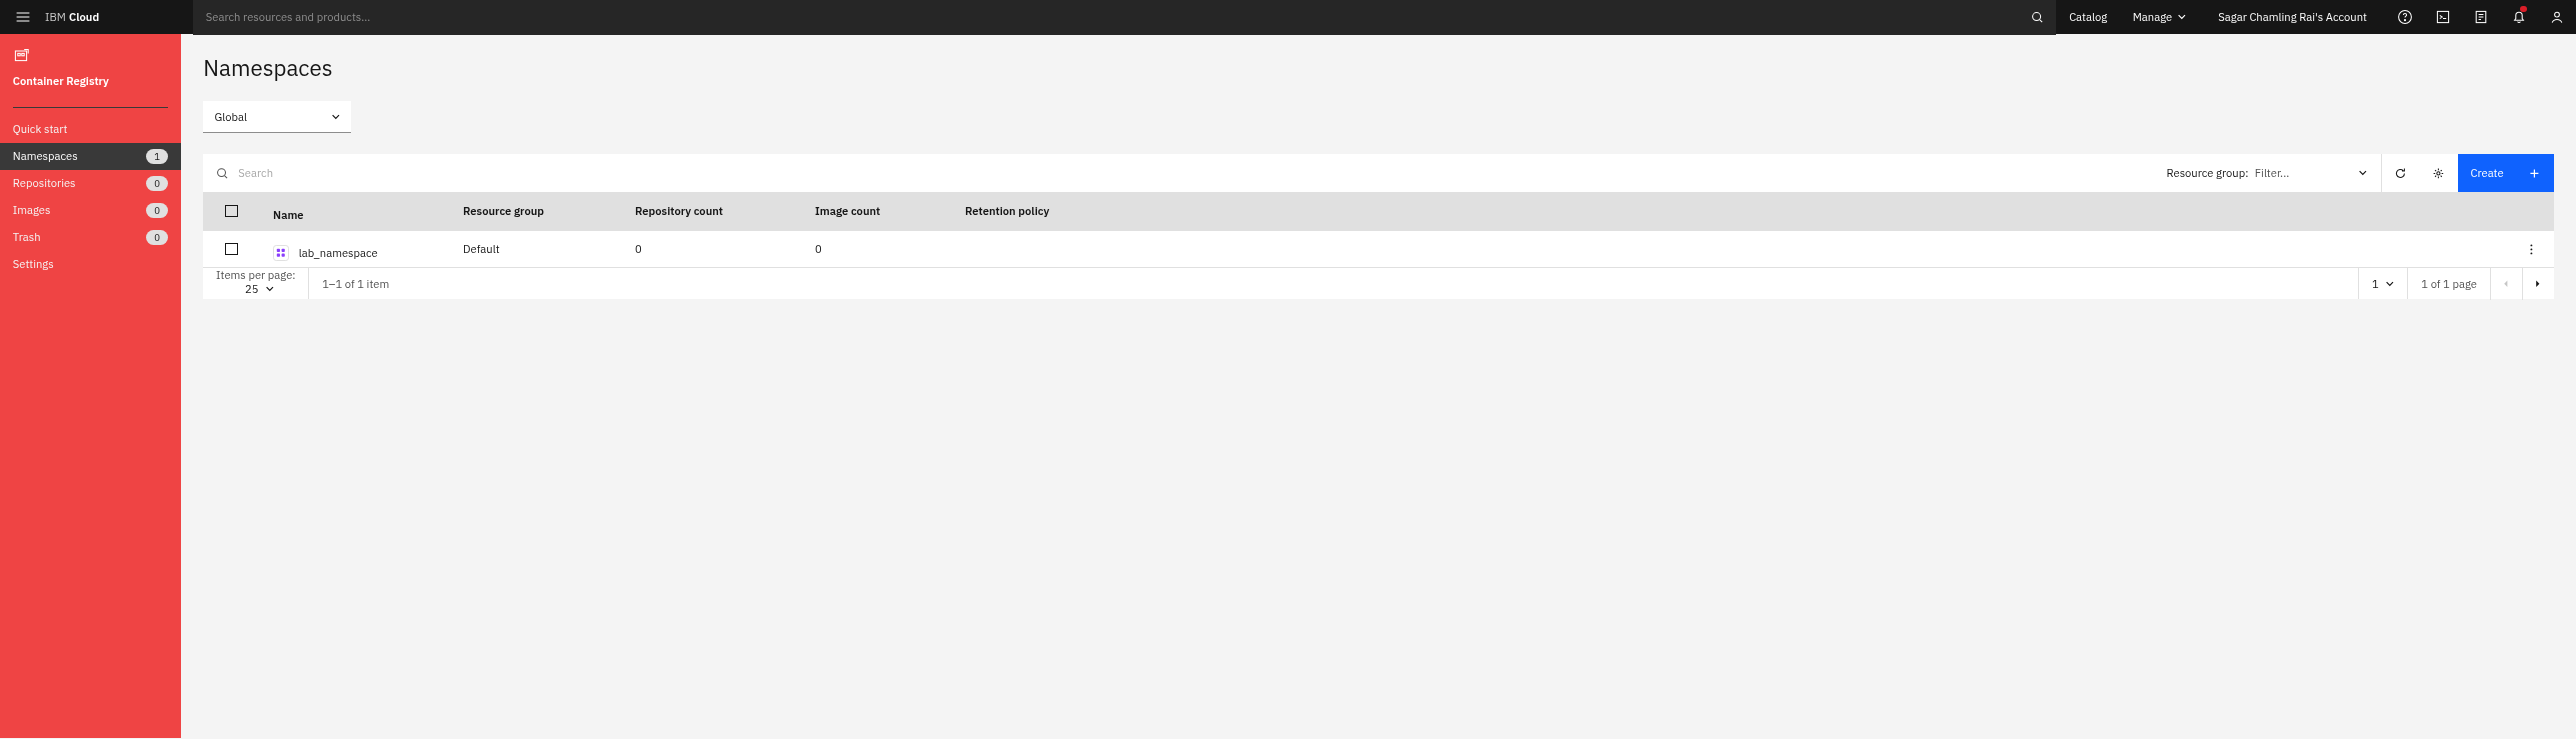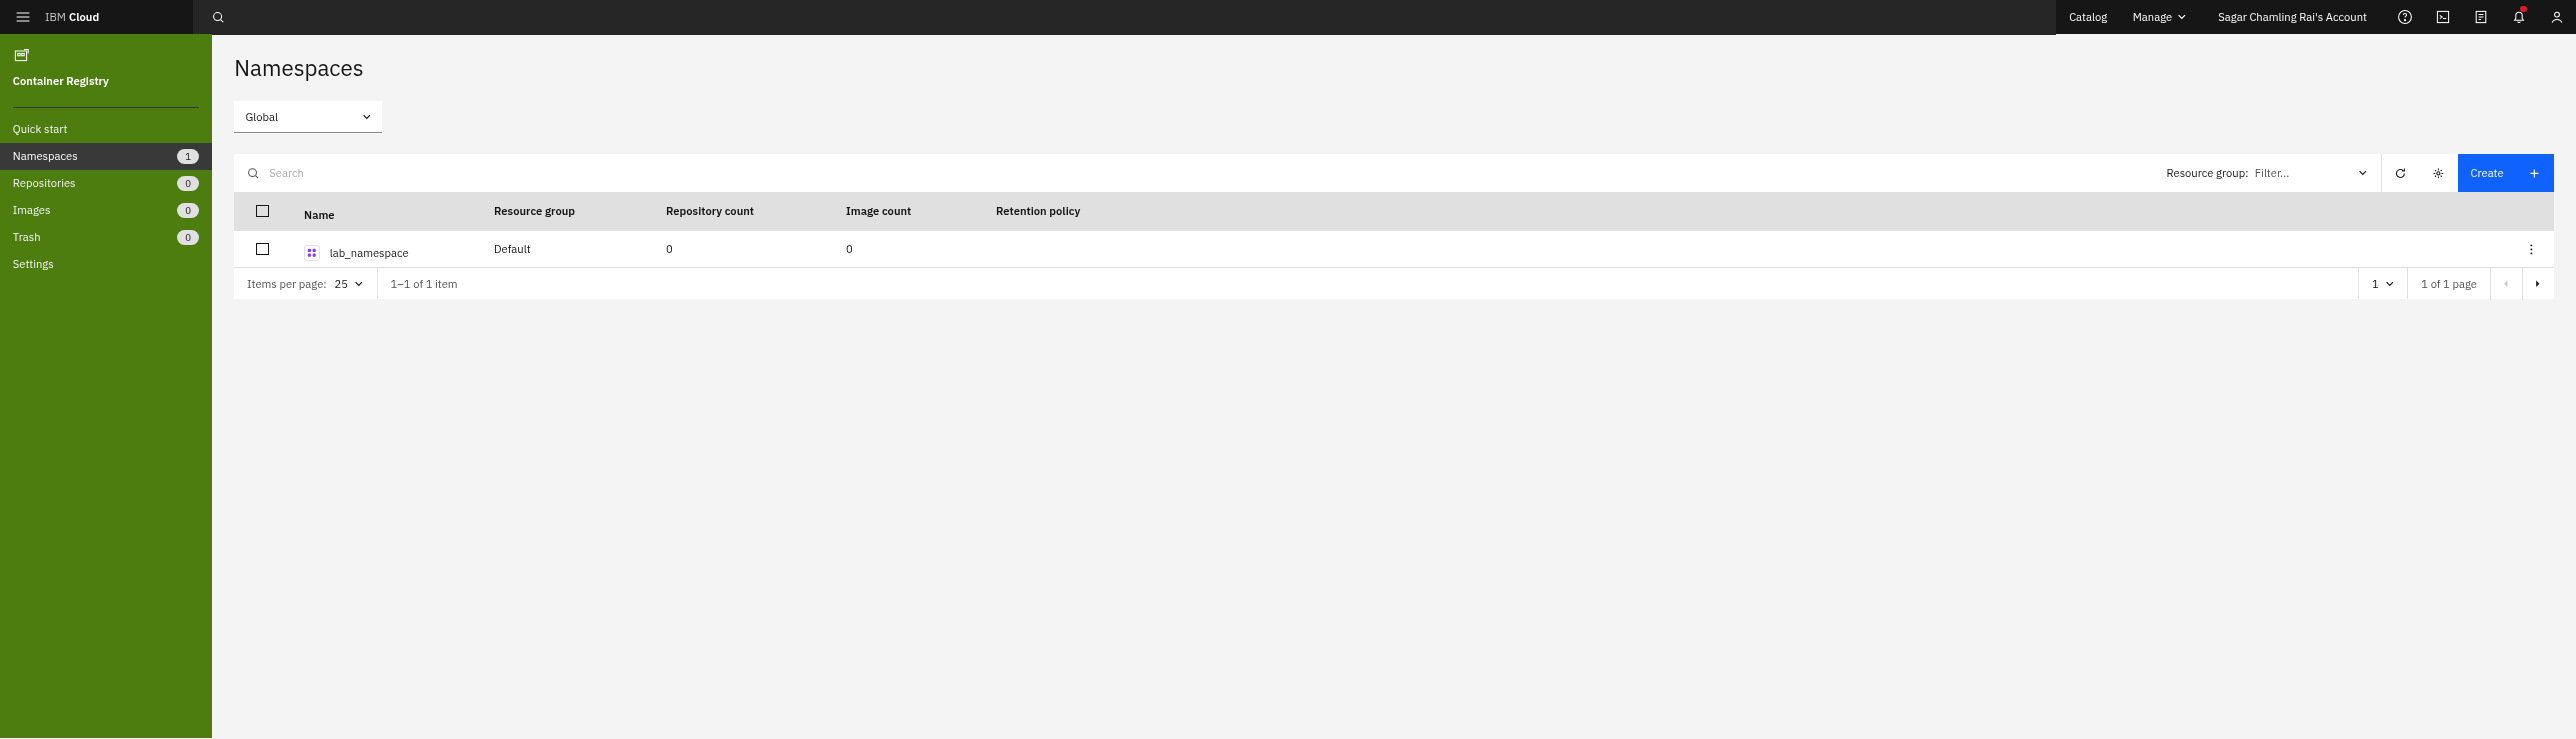--- a/index.html
+++ b/index.html
@@ -19,21 +19,21 @@
     .header-link .chev { margin-left: 4.8px; }
     .account-name { padding: 0 19px; cursor:pointer; }
     .header-icons { display:flex; align-items:center; }
     .header-icon-btn { width: 38px; height:35px; display:flex; align-items:center; justify-content:center; cursor:pointer; position:relative; }
     .notif-dot { position:absolute; top:6.4px; right:11.2px; width:6.4px; height:6.4px; background:#da1e28; border-radius:50%; }
 
     
     .shell { display:flex; height: calc(100vh - 35px); min-height: 335px; }
 
     
-    .sidebar { width: 212px; background:#4d7c0f; color:#c6c6c6; padding: 9.6px 0; }
+    .sidebar { width: 181px; background:#ef4444; color:#c6c6c6; padding: 9.6px 0; }
     .sidebar-top { padding: 3.2px 12.8px 11.2px; }
     .registry-icon-wrap { margin-bottom: 6.4px; }
     .sidebar-title { color:#fff; font-size:11.2px; font-weight:600; }
     .sidebar-divider { height:0.8px; background:#393939; margin: 8px 12.8px; }
     .side-item { display:flex; align-items:center; justify-content:space-between; padding: 6.4px 12.8px; cursor:pointer; color:#f4f4f4; font-size:11.2px; height:27px; }
     .side-item.active { background:#393939; color:#fff; }
     .side-badge { background:#e0e0e0; color:#161616; border-radius: 797px; min-width: 22.3px; text-align:center; font-size:9.6px; padding: 0.8px 6.4px; }
     .side-item.plain { }
 
     
@@ -68,21 +68,21 @@
     .col-menu { width: 45px; justify-content:center; }
     .th { font-weight:600; color:#161616; font-size:11.2px; }
     .table-row { display:flex; align-items:center; background:#fff; height:37px; border-top:0.8px solid #e0e0e0; }
     .ns-icon { width:16px; height:16px; border:0.8px solid #e0e0e0; border-radius:3.2px; display:flex; align-items:center; justify-content:center; margin-right:9.6px; }
     .ns-icon svg { width:9.6px; height:9.6px; }
     .checkbox-mock { width:12.8px; height:12.8px; border:0.8px solid #161616; cursor:pointer; }
     .row-menu-btn { cursor:pointer; display:flex; align-items:center; justify-content:center; width:25.5px; height:25.5px; }
 
     
     .pagination { display:flex; align-items:center; background:#fff; border-top:0.8px solid #e0e0e0; height:32px; font-size:11.2px; color:#525252; }
-    .pg-section { display:flex; align-items:center; padding: 0 12.8px; height:100%; border-right:0.8px solid #e0e0e0; }
+    .pg-section { display:flex; align-items:center; padding: 0 12.8px; height:100%; border-right:0.8px solid #e0e0e0;flex-direction:column; }
     .pg-size-select { display:flex; align-items:center; margin-left:8px; cursor:pointer; color:#161616; }
     .pg-range { flex:1; padding: 0 12.8px; display:flex; align-items:center; }
     .pg-pagesel { display:flex; align-items:center; padding: 0 12.8px; height:100%; border-left:0.8px solid #e0e0e0; cursor:pointer; color:#161616; }
     .pg-pageof { padding: 0 12.8px; display:flex; align-items:center; border-left:0.8px solid #e0e0e0; height:100%; }
     .pg-btn { width:32px; height:32px; display:flex; align-items:center; justify-content:center; border-left:0.8px solid #e0e0e0; cursor:pointer; color:#161616; }
     .pg-btn.disabled { color:#c6c6c6; cursor:default; }
 
     .chev-svg { width:9.6px; height:9.6px; }
     .icon-16 { width:12.8px; height:12.8px; }
     .icon-20 { width:16px; height:16px; }
@@ -94,20 +94,21 @@
   <div class="hamburger-zone">
     <svg class="icon-20" viewBox="0 0 20 20" fill="none" stroke="#fff" stroke-width="1.5">
         <path d="M2 5h16M2 10h16M2 15h16"></path>
       </svg>
   </div>
   <div class="brand">
     <span class="brand-ibm">IBM</span>
     <span class="brand-cloud">Cloud</span>
   </div>
   <div class="search-zone">
+    <input class="search-input" placeholder="Search resources and products..." style="">
     <span class="search-icon-wrap">
       <svg class="icon-16" viewBox="0 0 16 16" fill="none" stroke="#fff" stroke-width="1.3">
           <circle cx="7" cy="7" r="5"></circle>
           <path d="M11 11l3 3"></path>
         </svg>
     </span>
   </div>
   <div class="header-link">
       <span>Catalog</span>
     </div>

